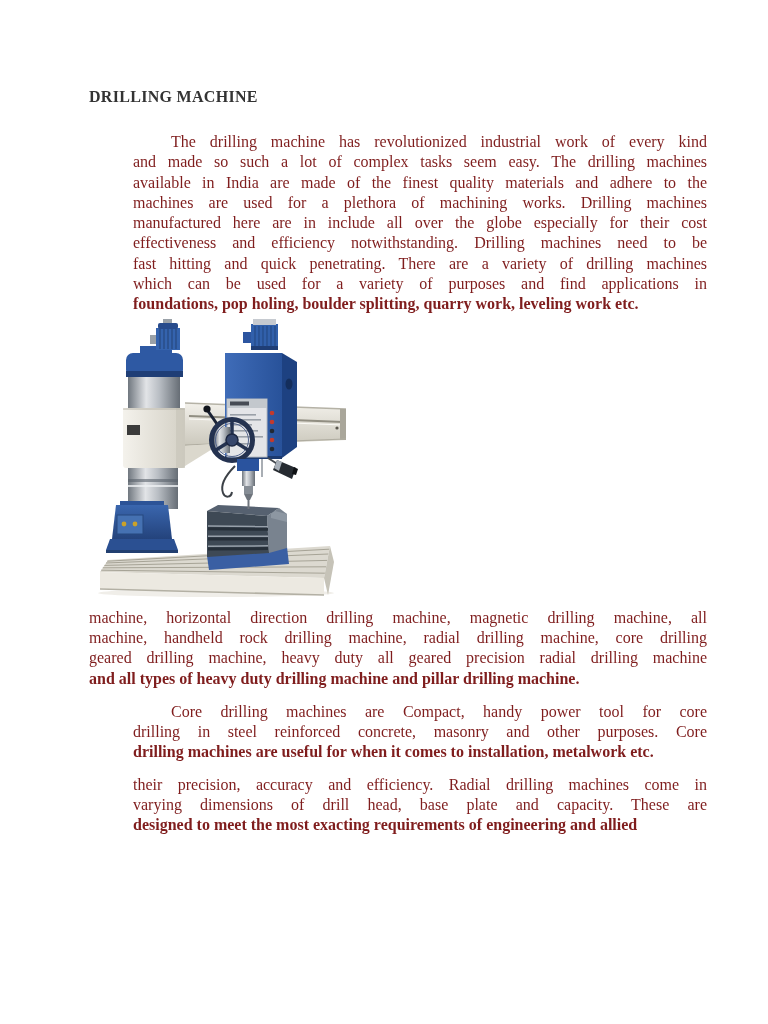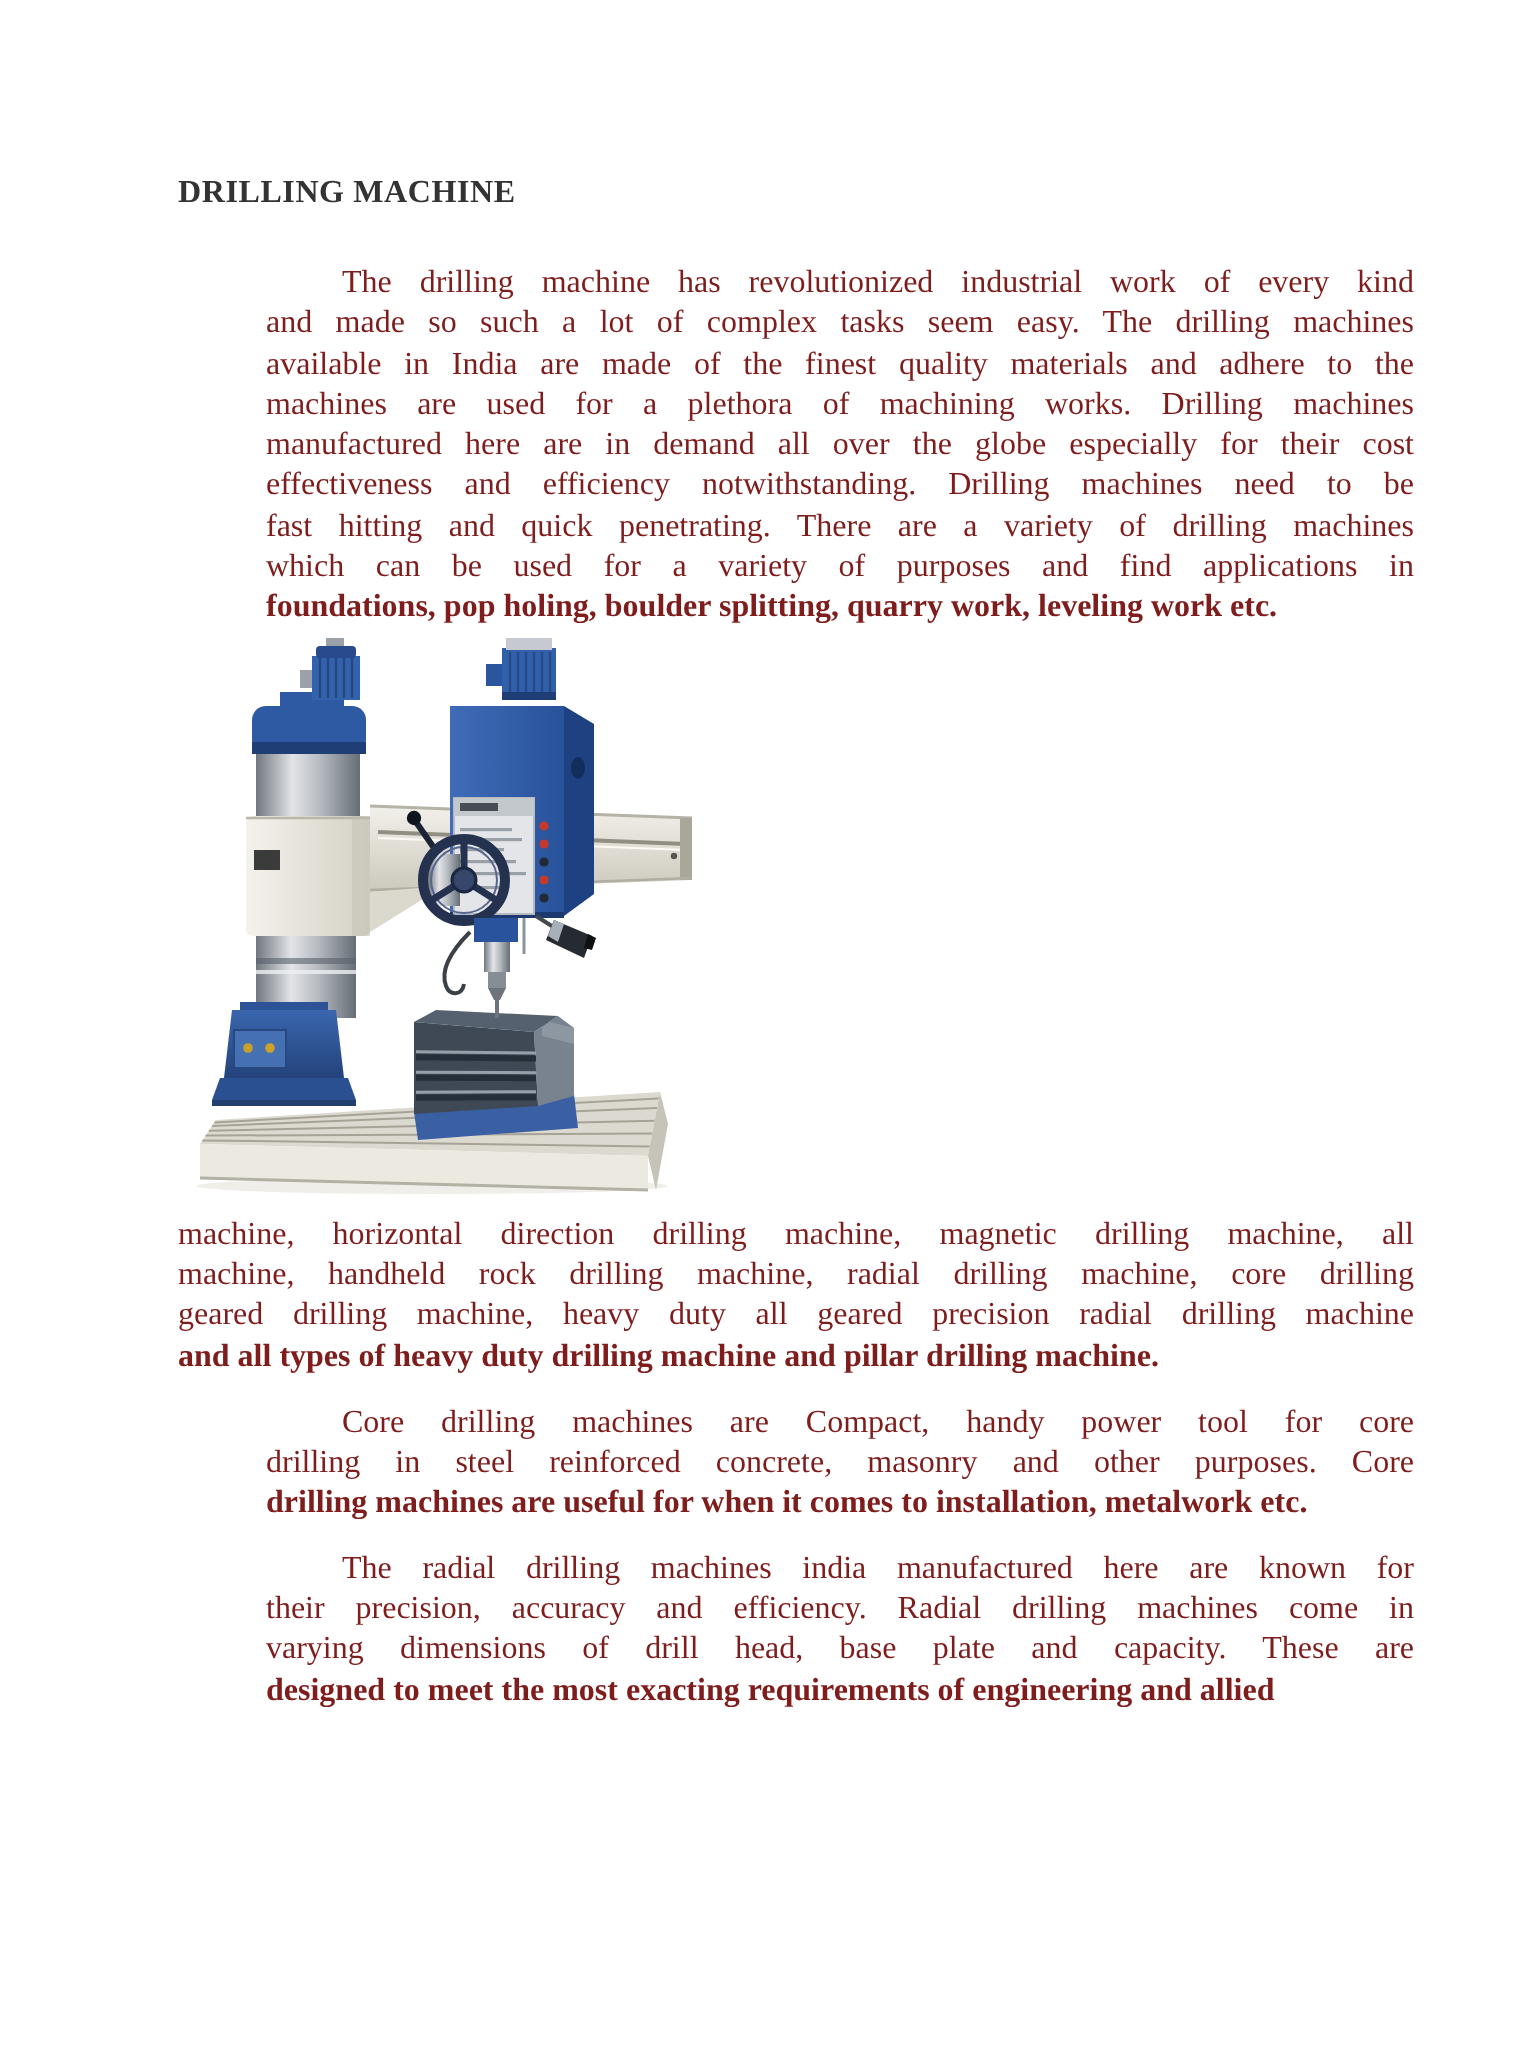--- a/index.html
+++ b/index.html
@@ -53,21 +53,21 @@
 <div class="page">
   <div class="content">
 
     <div class="doc-title">DRILLING MACHINE</div>
 
     <div class="para indented p1">
       <div class="line first">The drilling machine has revolutionized industrial work of every kind</div>
       <div class="line">and made so such a lot of complex tasks seem easy. The drilling machines</div>
       <div class="line">available in India are made of the finest quality materials and adhere to the</div>
       <div class="line">machines are used for a plethora of machining works. Drilling machines</div>
-      <div class="line">manufactured here are in demand all over the globe especially for their cost</div>
+      <div class="line">manufactured here are in include all over the globe especially for their cost</div>
       <div class="line">effectiveness and efficiency notwithstanding. Drilling machines need to be</div>
       <div class="line">fast hitting and quick penetrating. There are a variety of drilling machines</div>
       <div class="line">which can be used for a variety of purposes and find applications in</div>
       <div class="line last">foundations, pop holing, boulder splitting, quarry work, leveling work etc.</div>
     </div>
 
     <div class="figure-wrap" role="img" aria-label="Radial drilling machine">
       <svg viewBox="0 0 255 280" width="255" height="280">
         <defs>
           <linearGradient id="met" x1="0" y1="0" x2="1" y2="0">
@@ -237,20 +237,19 @@
       <div class="line last">and all types of heavy duty drilling machine and pillar drilling machine.</div>
     </div>
 
     <div class="para indented p3">
       <div class="line first">Core drilling machines are Compact, handy power tool for core</div>
       <div class="line">drilling in steel reinforced concrete, masonry and other purposes. Core</div>
       <div class="line last">drilling machines are useful for when it comes to installation, metalwork etc.</div>
     </div>
 
     <div class="para indented p4">
-      <div class="line first">The radial drilling machines india manufactured here are known for</div>
       <div class="line">their precision, accuracy and efficiency. Radial drilling machines come in</div>
       <div class="line">varying dimensions of drill head, base plate and capacity. These are</div>
       <div class="line last">designed to meet the most exacting requirements of engineering and allied</div>
     </div>
 
   </div>
 </div>
 
 </body></html>

